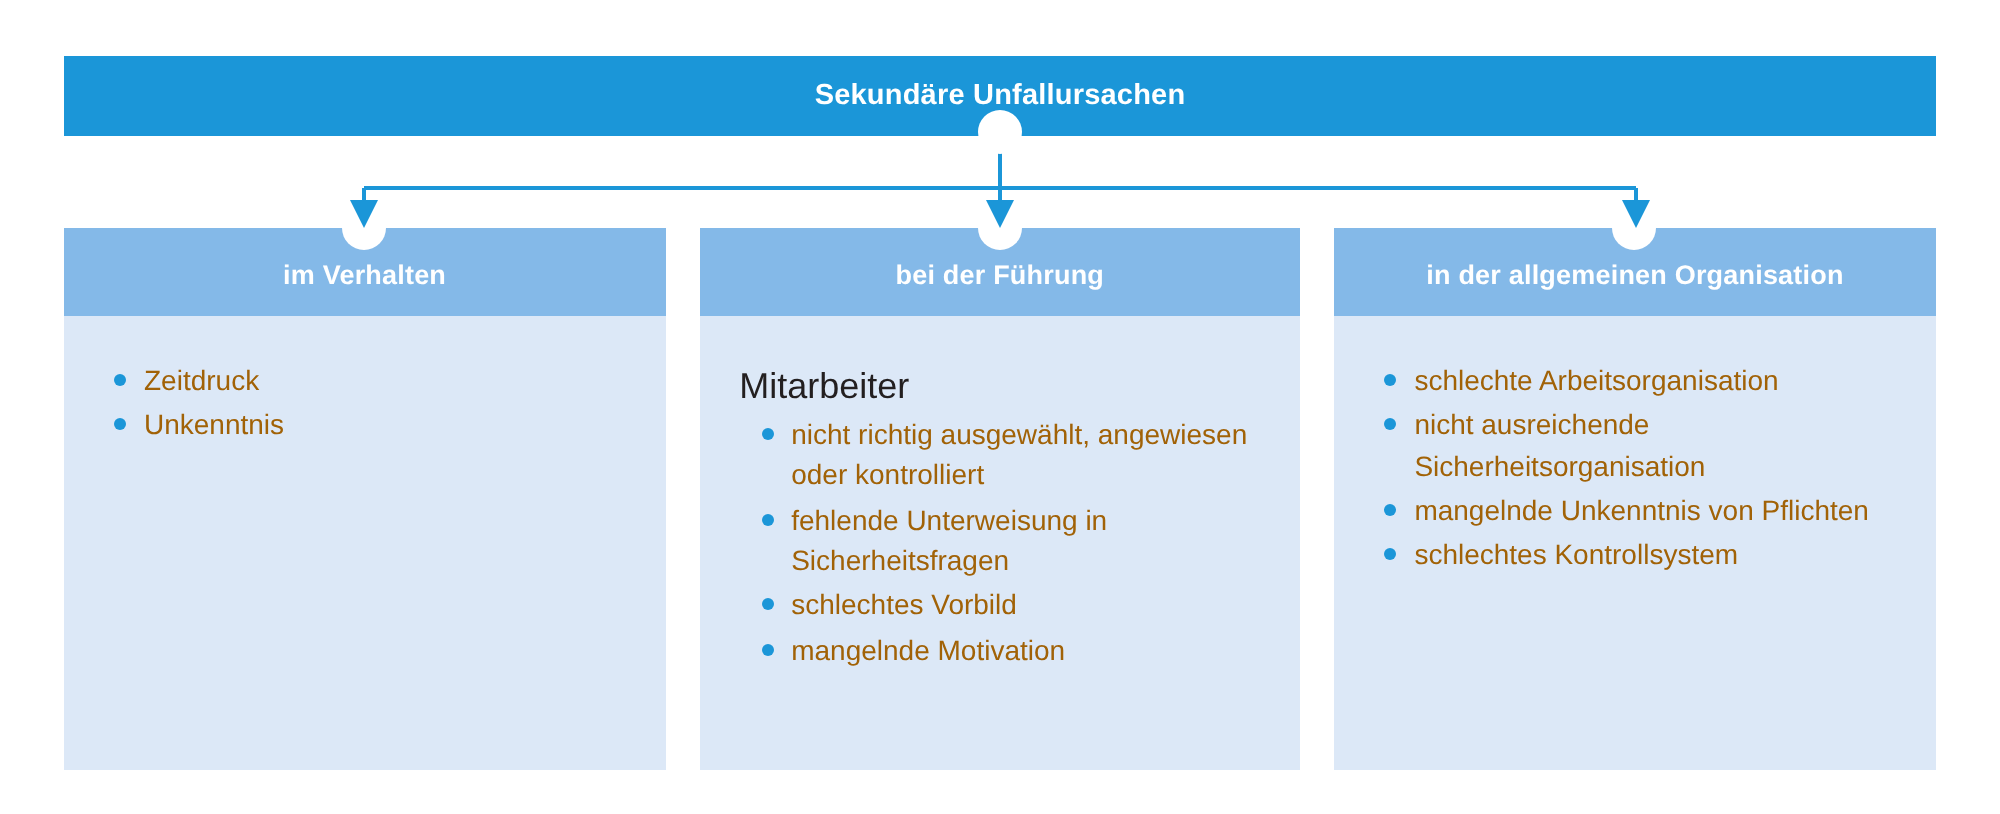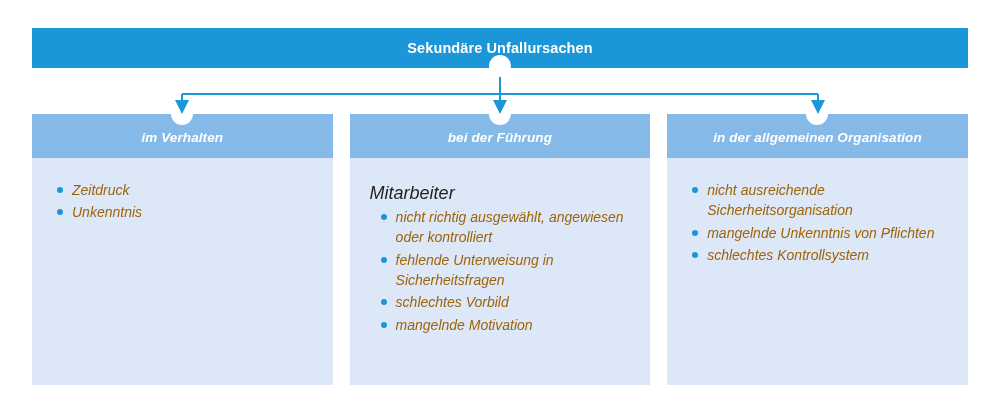--- a/index.html
+++ b/index.html
@@ -64,21 +64,20 @@
   }
 
   
   .columns {
     position: absolute;
     left: 32px;
     top: 114px;
     width: 936px;
     display: flex;
     gap: 17px;
-    font-style: italic;
   }
   .column {
     width: 300.6px;
     display: flex;
     flex-direction: column;
   }
   .col-header {
     position: relative;
     height: 44px;
     background: #84b9e8;
@@ -204,20 +203,21 @@
       </div>
     </div>
 
     <div class="column">
       <div class="col-header">
         <div class="col-notch"></div>
         <span class="col-header-title">in der allgemeinen Organisation</span>
       </div>
       <div class="col-body">
         <ul class="items">
+          <li>schlechte Arbeitsorganisation</li>
           <li>nicht ausreichende Sicherheitsorganisation</li>
           <li>mangelnde Unkenntnis von Pflichten</li>
           <li>schlechtes Kontrollsystem</li>
         </ul>
       </div>
     </div>
 
   </div>
 </div>
 

